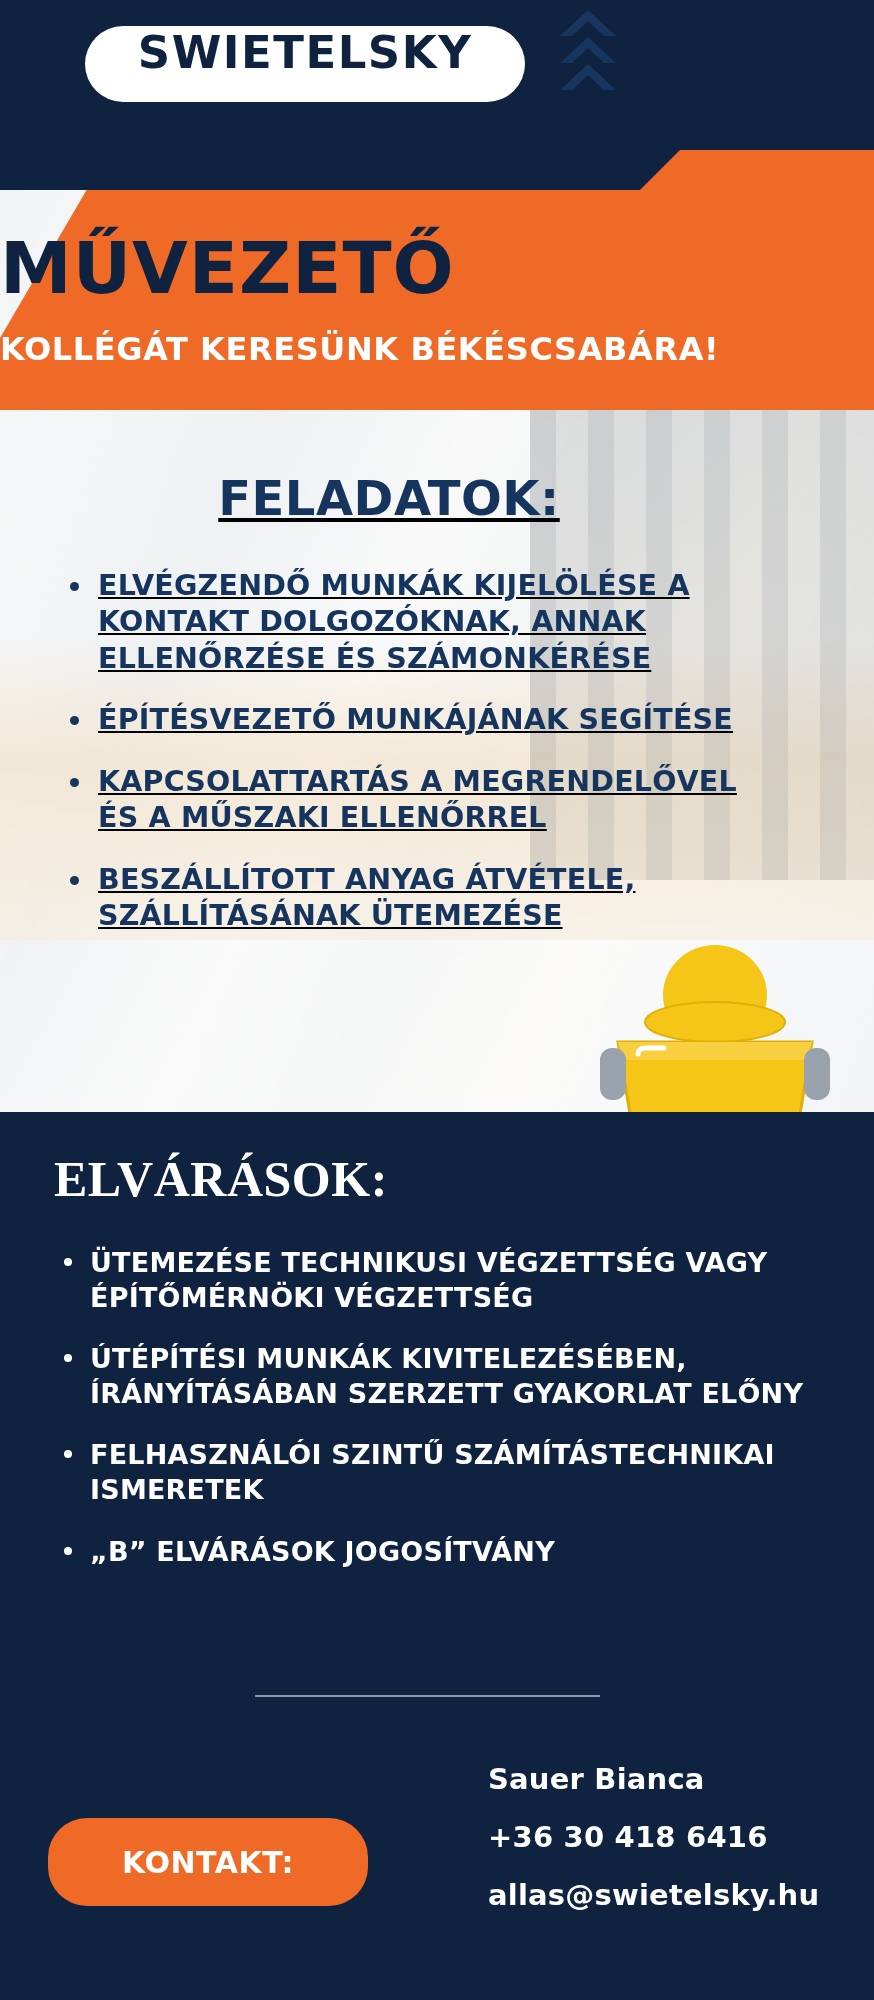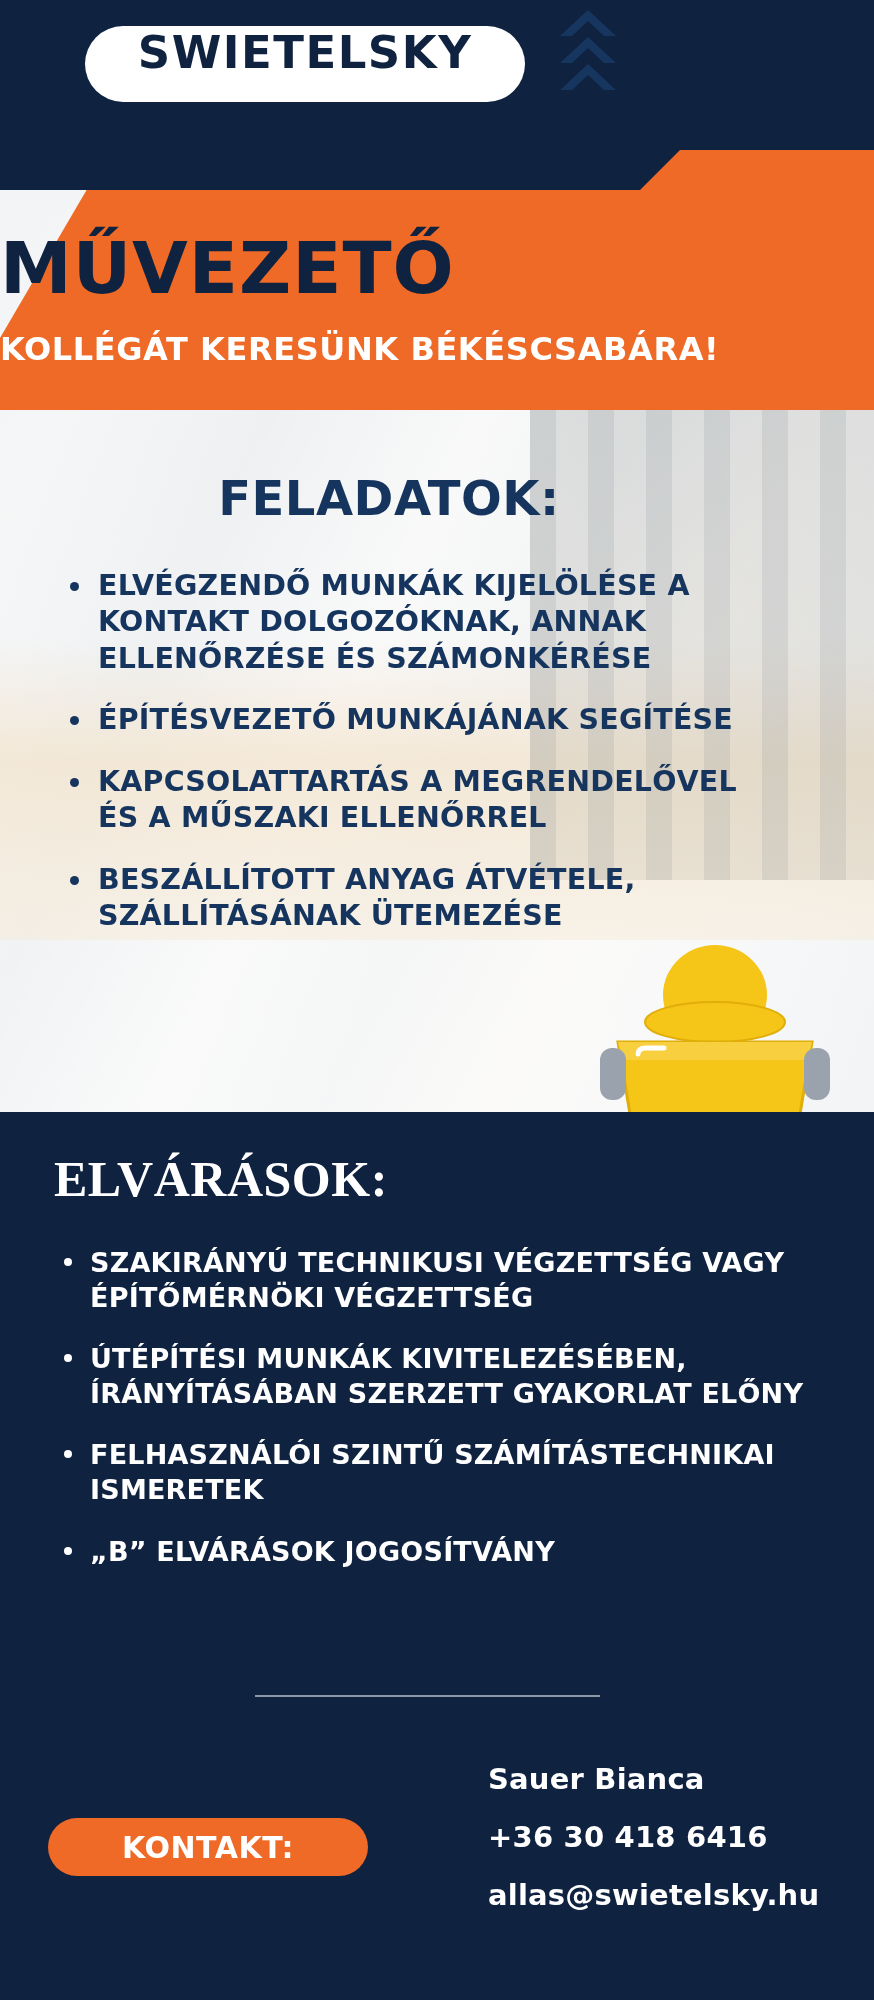--- a/index.html
+++ b/index.html
@@ -121,20 +121,21 @@
     font-family: "DejaVu Sans", sans-serif;
     z-index: 6;
   }
 
   
   .tasks {
     position: absolute;
     left: 0; top: 470px;
     width: 778px;
     z-index: 3;
+    text-decoration: underline;
   }
   .tasks-title {
     text-align: center;
     color: #16355e;
     font-size: 48px;
     font-weight: 800;
     font-family: "DejaVu Sans", sans-serif;
     letter-spacing: 0.5px;
     margin-bottom: 42px;
   }
@@ -223,21 +224,21 @@
     left: 255px; top: 1695px;
     width: 345px;
     height: 2px;
     background: #8d97a8;
     z-index: 6;
   }
 
   .kontakt-btn {
     position: absolute;
     left: 48px; top: 1818px;
-    width: 320px; height: 58px;
+    width: 320px; height: 88px;
     background: #ef6a26;
     border-radius: 39px;
     display: flex;
     align-items: center;
     justify-content: center;
     z-index: 6;
     border: none;
     cursor: pointer;
   }
   .kontakt-btn span {
@@ -317,21 +318,21 @@
       <rect x="0" y="118" width="26" height="52" rx="12" fill="#9aa3ad"></rect>
       <rect x="204" y="118" width="26" height="52" rx="12" fill="#9aa3ad"></rect>
 
       <path d="M38 124 q0 -6 8 -6 l18 0" fill="none" stroke="#ffffff" stroke-width="5" stroke-linecap="round"></path>
     </svg>
   </div>
 
   <div class="navy-bottom"></div>
   <div class="req-title">ELVÁRÁSOK:</div>
   <ul class="list reqs">
-    <li>SZAKIRÁNYÚ TECHNIKUSI VÉGZETTSÉG VAGY ÉPÍTŐMÉRNÖKI VÉGZETTSÉG</li>
+    <li>ÜTEMEZÉSE TECHNIKUSI VÉGZETTSÉG VAGY ÉPÍTŐMÉRNÖKI VÉGZETTSÉG</li>
     <li>ÚTÉPÍTÉSI MUNKÁK KIVITELEZÉSÉBEN, ÍRÁNYÍTÁSÁBAN SZERZETT GYAKORLAT ELŐNY</li>
     <li>FELHASZNÁLÓI SZINTŰ SZÁMÍTÁSTECHNIKAI ISMERETEK</li>
     <li>„B” ELVÁRÁSOK JOGOSÍTVÁNY</li>
   </ul>
 
   <div class="divider"></div>
 
   <div class="kontakt-btn">
     <span>KONTAKT:</span>
   </div>

